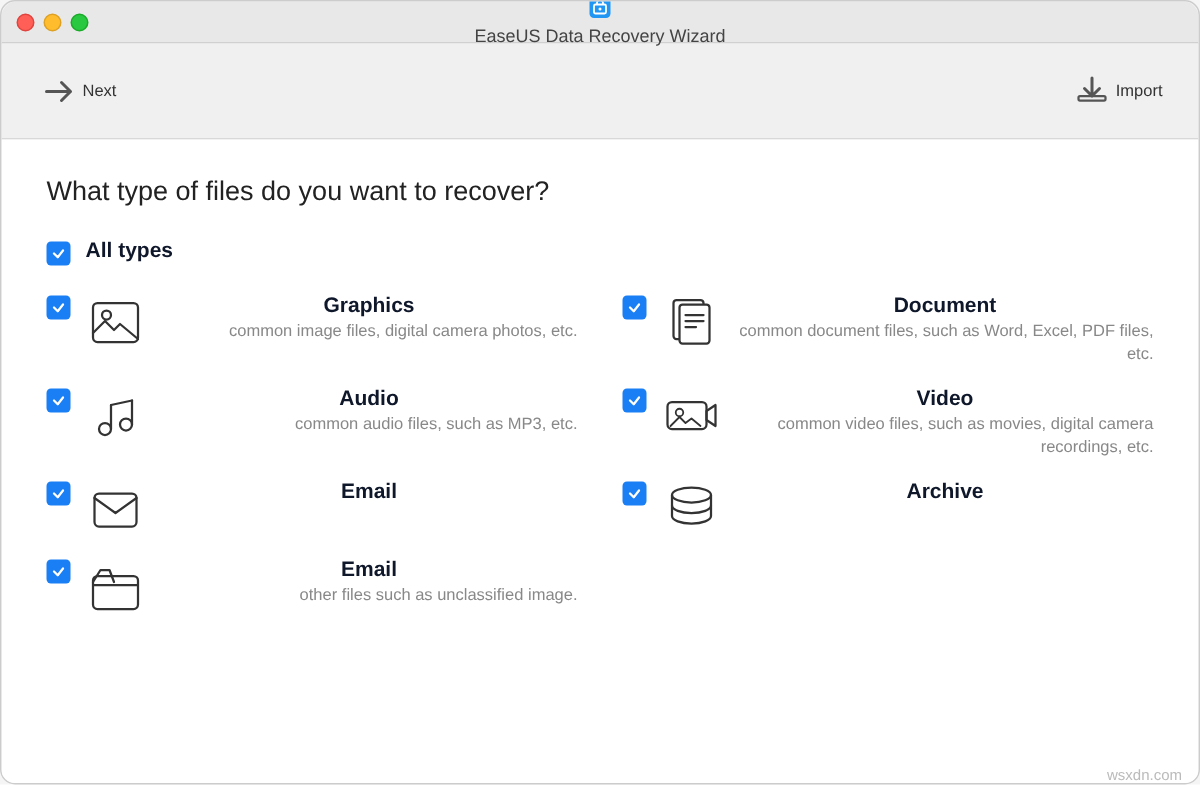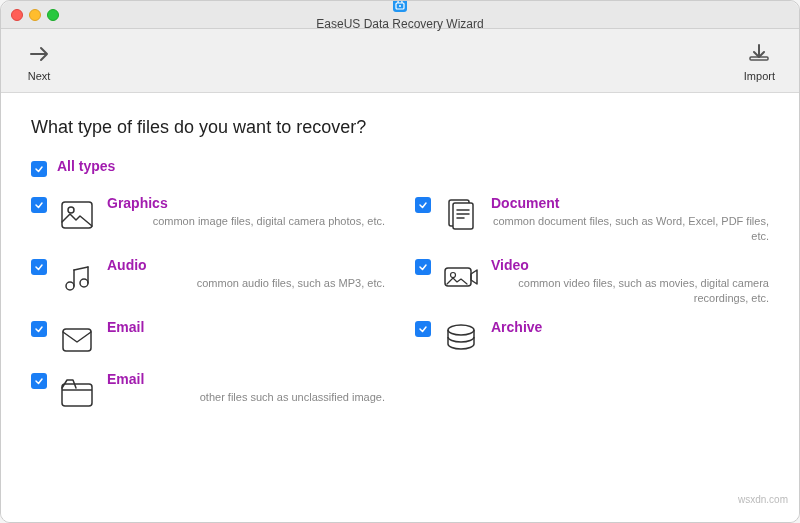--- a/index.html
+++ b/index.html
@@ -65,21 +65,20 @@
       background: #f0f0f0;
       height: 64px;
       display: flex;
       align-items: center;
       justify-content: space-between;
       padding: 0 16px;
       border-bottom: 1px solid #d8d8d8;
     }
     .toolbar-btn {
       display: flex;
-      flex-direction: column;
       align-items: center;
       gap: 2px;
       cursor: pointer;
       background: none;
       border: none;
       padding: 6px 8px;
     }
     .toolbar-btn-icon {
       width: 28px;
       height: 28px;
@@ -153,22 +152,23 @@
       align-items: center;
       justify-content: center;
     }
 
     .file-type-info {
       flex: 1;
     }
     .file-type-name {
       font-size: 14px;
       font-weight: 600;
-      color: #a21caf;
+      color: #0f172a;
       margin-bottom: 3px;
+      text-align: center;
     }
     .file-type-desc {
       font-size: 11px;
       color: #888;
       line-height: 1.4;
       text-align: right;
     }
 
     
     svg { display: block; }
@@ -359,14 +359,14 @@
         </svg>
       </div>
       <div class="file-type-info">
         <div class="file-type-name">Email</div>
         <div class="file-type-desc">other files such as unclassified image.</div>
       </div>
     </div>
 
   </div>
 
-  <div style="position: fixed; bottom: 18px; right: 12px; font-size: 10px; color: #bbb;">wsxdn.com</div>
+  <div style="position: fixed; bottom: 0; right: 12px; font-size: 10px; color: #bbb;">wsxdn.com</div>
 </div>
 
 </body></html>

